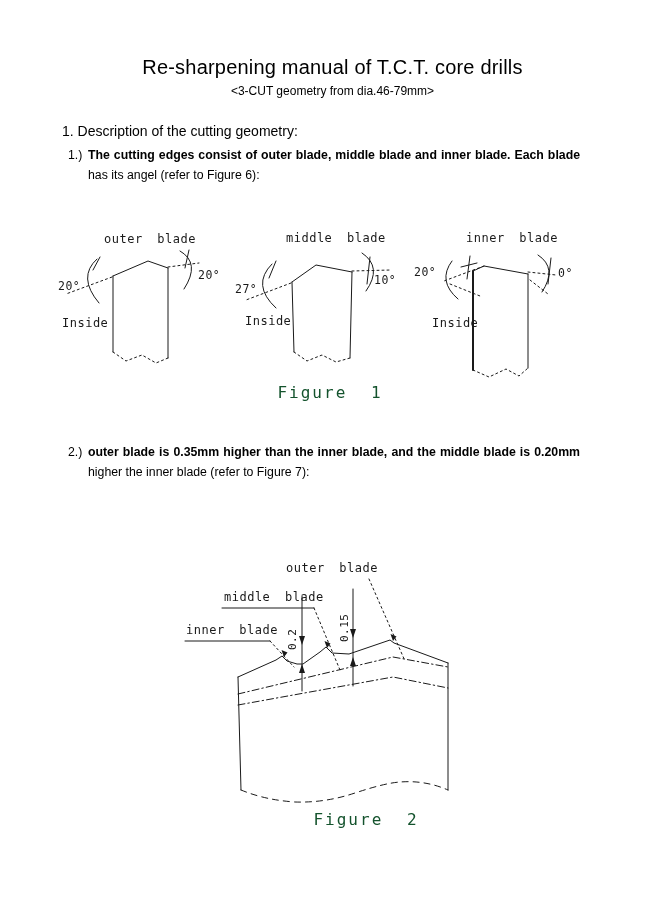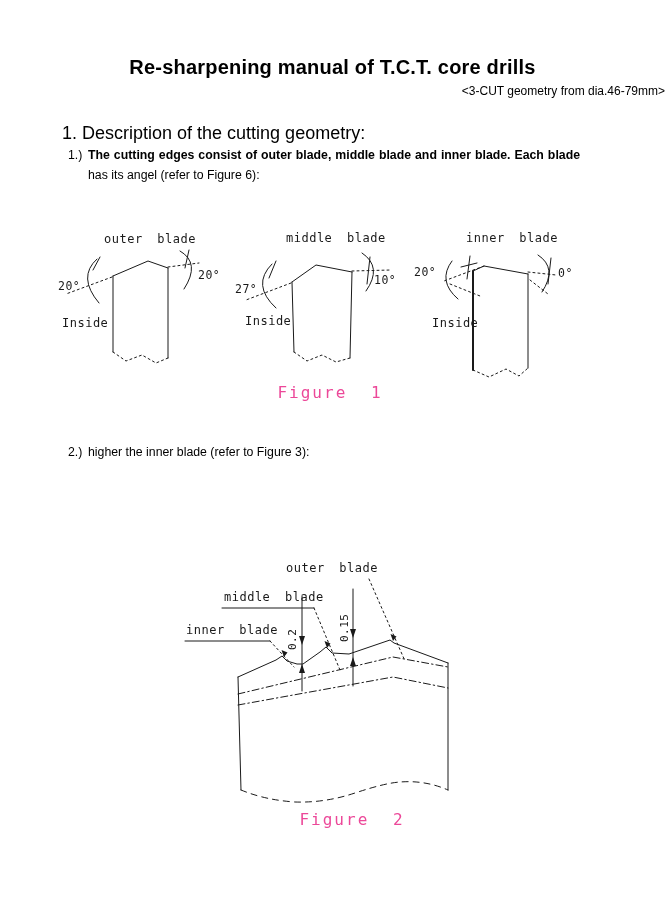--- a/index.html
+++ b/index.html
@@ -1,30 +1,30 @@
 <!DOCTYPE html>
 <html><head>
 <meta charset="utf-8">
 <style>
   html,body{margin:0;padding:0;background:#fff;}
   body{width:665px;height:900px;position:relative;overflow:hidden;
        font-family:"Liberation Sans",sans-serif;color:#000;}
   .abs{position:absolute;}
-  .title{top:56px;left:0;width:665px;text-align:center;font-size:20px;letter-spacing:.2px;font-weight:bold;}
-  .subtitle{top:84px;left:0;width:665px;text-align:right;font-size:12px;}
-  .heading{top:123px;left:62px;font-size:18px;}
+  .title{top:56px;left:0;width:665px;text-align:center;font-size:20px;letter-spacing:.2px;}
+  .subtitle{top:84px;left:0;width:665px;text-align:center;font-size:12px;}
+  .heading{top:123px;left:62px;font-size:14px;}
   .para{font-size:12.3px;line-height:19.6px;width:492px;left:88px;}
   #para1{top:146px;}
   #para2{top:443px;}
   .marker{position:absolute;left:-20px;top:0;}
   .jline{text-align:justify;text-align-last:justify;font-weight:bold;}
-  .caption{font-family:"DejaVu Sans Mono",monospace;color:#ec4899;
+  .caption{font-family:"DejaVu Sans Mono",monospace;color:#14532d;
            font-size:16px;letter-spacing:2px;word-spacing:12px;text-align:center;}
   #fig1cap{top:383px;left:240px;width:180px;}
-  #fig2cap{top:810px;left:262px;width:180px;}
+  #fig2cap{top:810px;left:276px;width:180px;}
   svg{position:absolute;overflow:visible;}
   .s{stroke:#1a1a1a;stroke-width:1;fill:none;stroke-linecap:round;stroke-linejoin:round;}
   .thick{stroke-width:2;}
   .dot{stroke-dasharray:2 3;}
   .dash{stroke-dasharray:6 5;}
   .dd{stroke-dasharray:7 3 1.5 3;}
   .fill{fill:#1a1a1a;stroke:none;}
   text{font-family:"DejaVu Sans Mono",monospace;fill:#1a1a1a;}
   .lbl{font-size:12px;letter-spacing:.5px;word-spacing:7px;}
   .ang{font-size:11.5px;letter-spacing:.5px;}
@@ -41,21 +41,22 @@
   <div class="abs heading">1. Description of the cutting geometry:</div>
 
   <div class="abs para" id="para1">
     <span class="marker">1.)</span>
     <div class="jline">The cutting edges consist of outer blade, middle blade and inner blade. Each blade</div>
     <div>has its angel (refer to Figure 6):</div>
   </div>
 
   <div class="abs para" id="para2">
     <span class="marker">2.)</span>
-    <div>higher the inner blade (refer to Figure 3):</div>
+    <div class="jline">outer blade is 0.35mm higher than the inner blade, and the middle blade is 0.20mm</div>
+    <div>higher the inner blade (refer to Figure 7):</div>
   </div>
 
   <svg id="fig1" style="left:30px;top:225px" width="630" height="180" viewBox="30 225 630 180">
 
     <g>
       <text class="lbl" x="104" y="243">outer blade</text>
       <path class="s" d="M113,276 L148,261 L168,268"></path>
       <path class="s" d="M113,276 L113,352"></path>
       <path class="s" d="M168,268 L168,358"></path>
       <path class="s dot" d="M113,352 L126,361 L142,355 L156,363 L168,358"></path>

